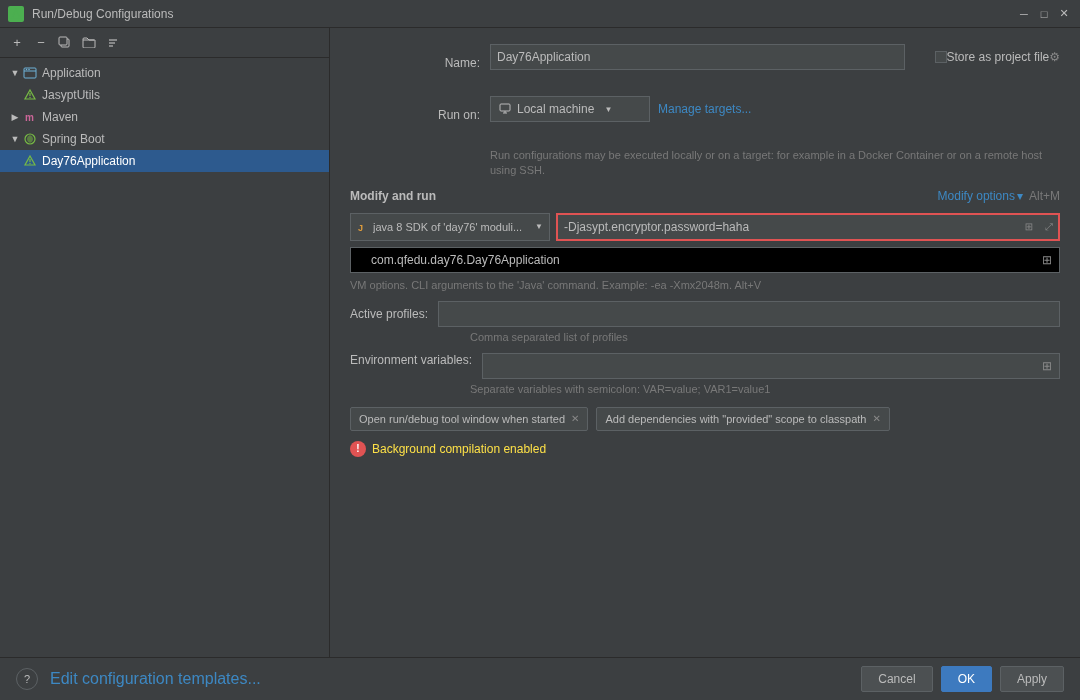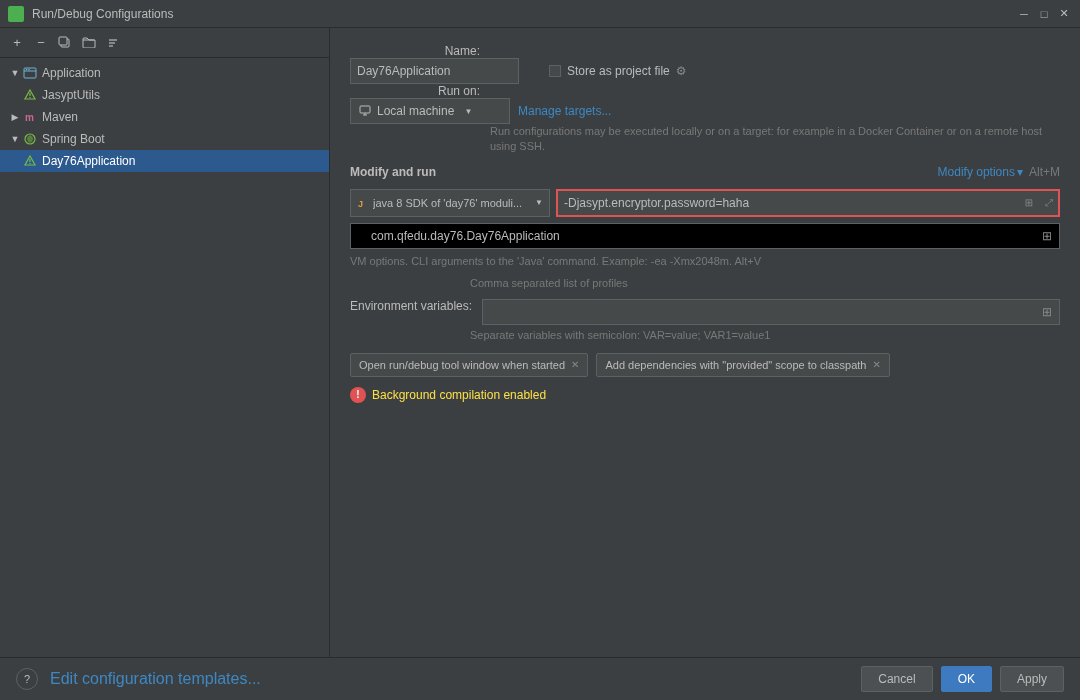--- a/index.html
+++ b/index.html
@@ -165,23 +165,22 @@
     }
 
     .config-content {
       flex: 1;
       padding: 16px 20px;
       overflow-y: auto;
     }
 
     .form-row {
       display: flex;
-      align-items: flex-start;
-      margin-bottom: 0;
-      flex-direction: column;
+      align-items: flex-end;
+      margin-bottom: 26px;
     }
 
     .form-label {
       width: 130px;
       text-align: right;
       margin-right: 10px;
       color: #bbbbbb;
       font-size: 12px;
       flex-shrink: 0;
     }
@@ -552,21 +551,21 @@
       font-size: 11px;
     }
 
     
     .icon-app { color: #6eb3d9; }
     .icon-jasypt { color: #6eb3d9; }
 
     .store-checkbox-row {
       display: flex;
       align-items: center;
-      gap: 6px;
+      gap: 0;
       margin-left: 20px;
     }
 
     .store-checkbox {
       width: 12px;
       height: 12px;
       border: 1px solid #5c6164;
       background: #45494a;
     }
 
@@ -776,20 +775,24 @@
               </div>
             </div>
 
             <div class="main-class-row">
               <input class="main-class-input" type="text" value="com.qfedu.day76.Day76Application" style="">
               <div class="main-class-action">⊞</div>
             </div>
 
             <div class="vm-hint">VM options. CLI arguments to the 'Java' command. Example: -ea -Xmx2048m. Alt+V</div>
 
+            <div class="active-profiles-row">
+              <span class="active-profiles-label">Active profiles:</span>
+              <input class="profiles-input" type="text" placeholder="" style="">
+            </div>
             <div class="profiles-hint">Comma separated list of profiles</div>
 
             <div class="env-vars-row">
               <span class="env-vars-label">Environment variables:</span>
               <div class="env-vars-container">
                 <input class="env-vars-input" type="text" placeholder="" style="">
                 <div class="env-vars-action">⊞</div>
               </div>
             </div>
             <div class="env-hint">Separate variables with semicolon: VAR=value; VAR1=value1</div>

